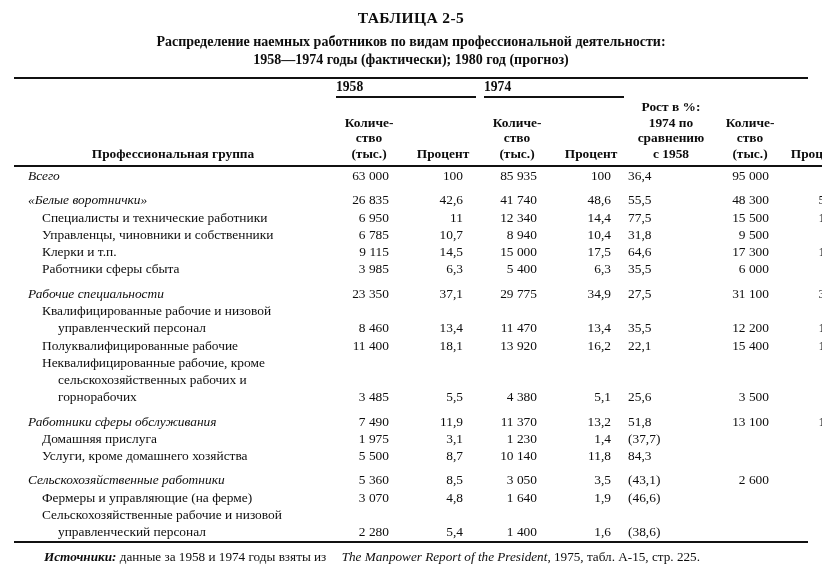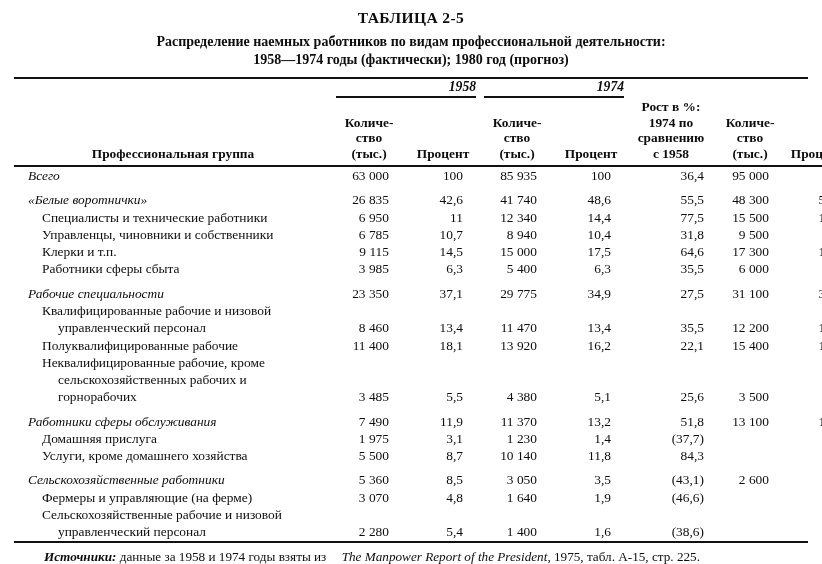--- a/index.html
+++ b/index.html
@@ -69,25 +69,24 @@
   table.data col.c-qty80  { width: 72px;  }
   table.data col.c-pct80  { width: 62px;  }
 
   
   thead td, thead th {
     padding: 0;
     vertical-align: bottom;
     font-weight: bold;
   }
   .grp-span {
-    text-align: right;
+    text-align: left;
     font-size: 13.6px;
     font-weight: bold;
     padding-bottom: 1px;
-    font-style: italic;
   }
   .grp-span .lbl {
     display: block;
     border-bottom: 2px solid #111;
     padding-bottom: 1px;
     margin: 0 4px;
   }
   .grp-span.noline .lbl {
     border-bottom: none;
   }
@@ -119,21 +118,21 @@
     white-space: normal;
     text-align: left;
     padding-right: 6px;
   }
   td.num {
     text-align: right;
     padding-right: 17px;
     font-variant-numeric: tabular-nums;
   }
   td.num.growth {
-    text-align: right;
+    text-align: left;
     padding-right: 10px;
   }
   td.num.pct80 {
     padding-right: 6px;
   }
 
   .lvl0 { padding-left: 14px; font-style: italic; }
   .lvl1 { padding-left: 28px; }
   .cont { display: block; padding-left: 16px; }
 

